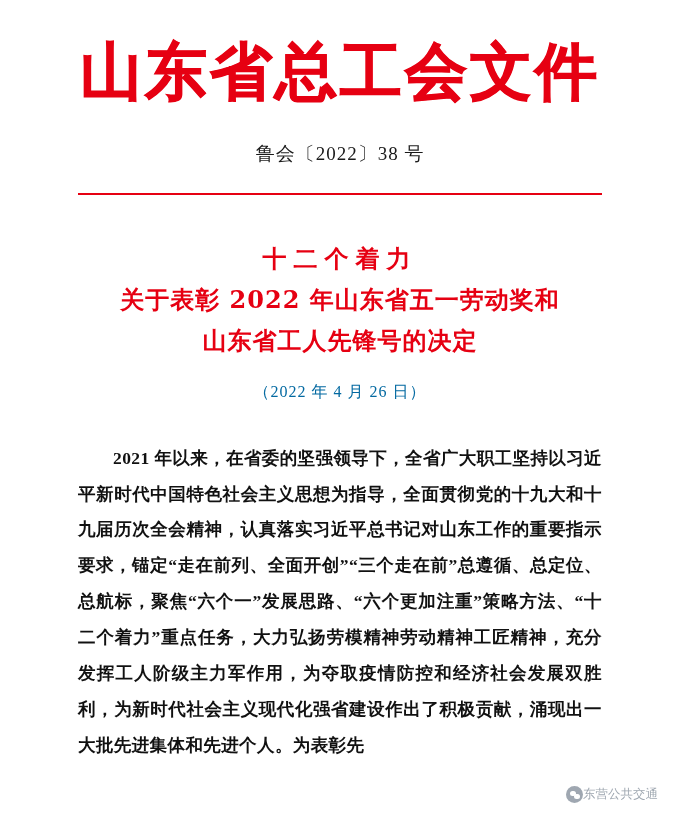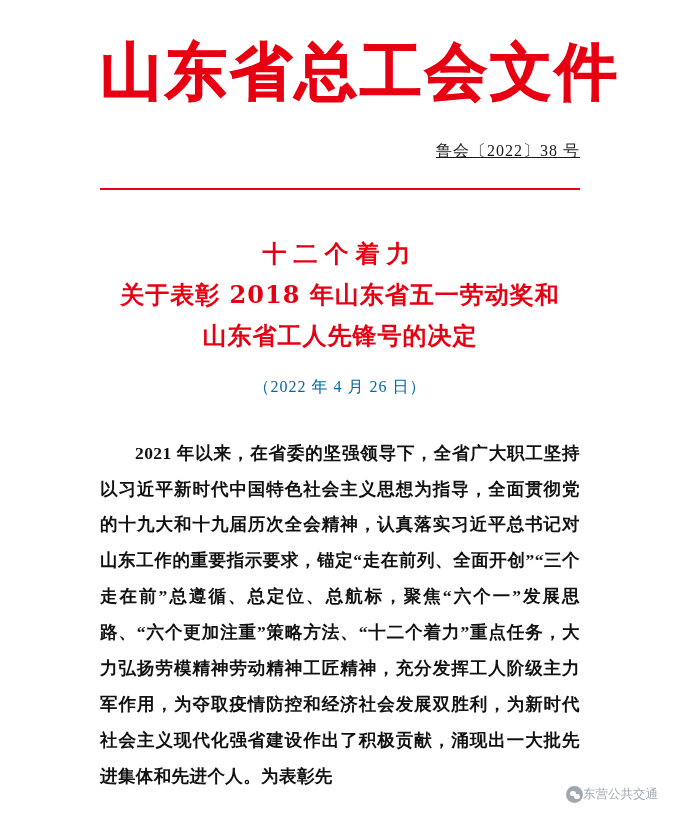--- a/index.html
+++ b/index.html
@@ -13,47 +13,46 @@
     font-family: "Liberation Serif", "DejaVu Serif", serif;
     position: relative;
     overflow: hidden;
   }
 
   .page {
     width: 680px;
     height: 819px;
     position: relative;
     box-sizing: border-box;
-    padding: 0 100px;
+    padding: 0 78px;
   }
 
   
   .masthead {
     text-align: center;
     padding-top: 36px;
   }
   .masthead-title {
     color: #e60012;
     font-family: "DejaVu Serif", "Liberation Serif", serif;
     font-weight: bold;
     font-size: 62px;
     letter-spacing: 3px;
     line-height: 1.15;
     white-space: nowrap;
     -webkit-text-stroke: 1px #e60012;
   }
 
   .doc-number {
-    text-align: right;
+    text-align: center;
     margin-top: 34px;
-    font-size: 16px;
+    font-size: 19px;
     color: #1a1a1a;
     letter-spacing: 1px;
     font-family: "Liberation Serif", serif;
-    text-decoration: underline;
   }
 
   .red-rule {
     margin-top: 26px;
     height: 2px;
     background: #e60012;
     width: 100%;
   }
 
   
@@ -149,21 +148,21 @@
   <div class="masthead">
     <div class="masthead-title">山东省总工会文件</div>
   </div>
 
   <div class="doc-number">鲁会〔2022〕38 号</div>
 
   <div class="red-rule"></div>
 
   <div class="title-block">
     <div class="title-line spaced">十二个着力</div>
-    <div class="title-line">关于表彰 2018 年山东省五一劳动奖和</div>
+    <div class="title-line">关于表彰 2022 年山东省五一劳动奖和</div>
     <div class="title-line">山东省工人先锋号的决定</div>
   </div>
 
   <div class="date-line">（2022 年 4 月 26 日）</div>
 
   <div class="body-text">
     <p>2021 年以来，在省委的坚强领导下，全省广大职工坚持以习近平新时代中国特色社会主义思想为指导，全面贯彻党的十九大和十九届历次全会精神，认真落实习近平总书记对山东工作的重要指示要求，锚定“走在前列、全面开创”“三个走在前”总遵循、总定位、总航标，聚焦“六个一”发展思路、“六个更加注重”策略方法、“十二个着力”重点任务，大力弘扬劳模精神劳动精神工匠精神，充分发挥工人阶级主力军作用，为夺取疫情防控和经济社会发展双胜利，为新时代社会主义现代化强省建设作出了积极贡献，涌现出一大批先进集体和先进个人。为表彰先</p>
   </div>
 
   <div class="badge">

